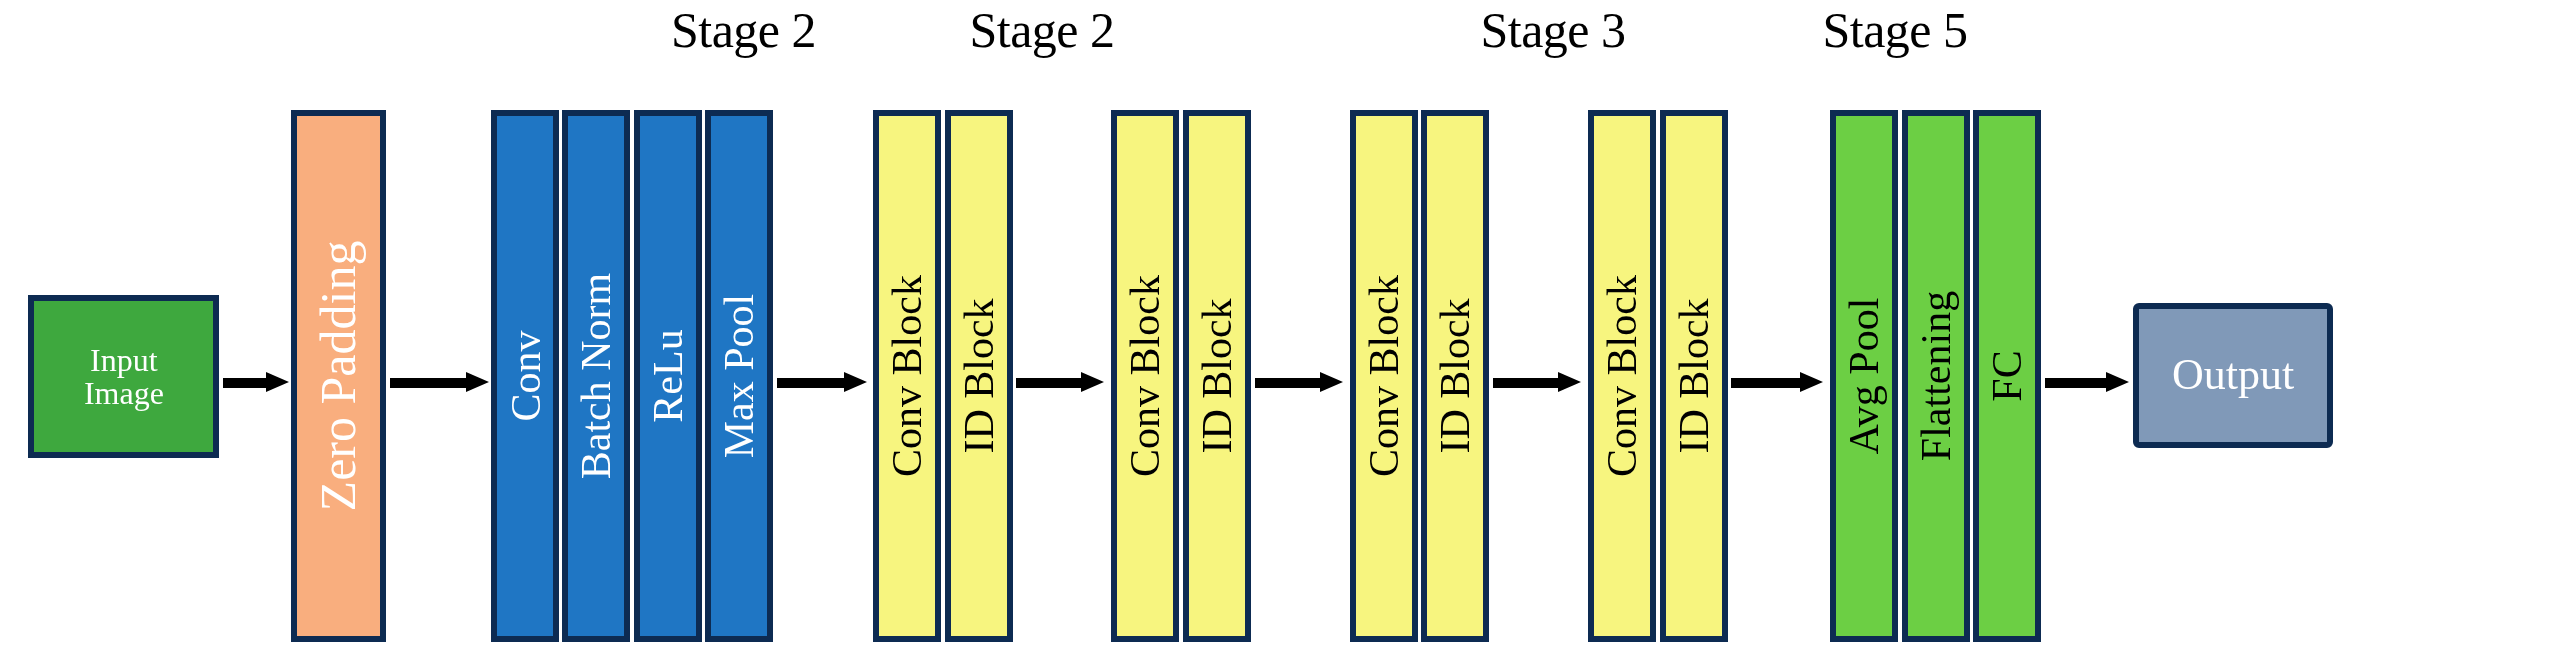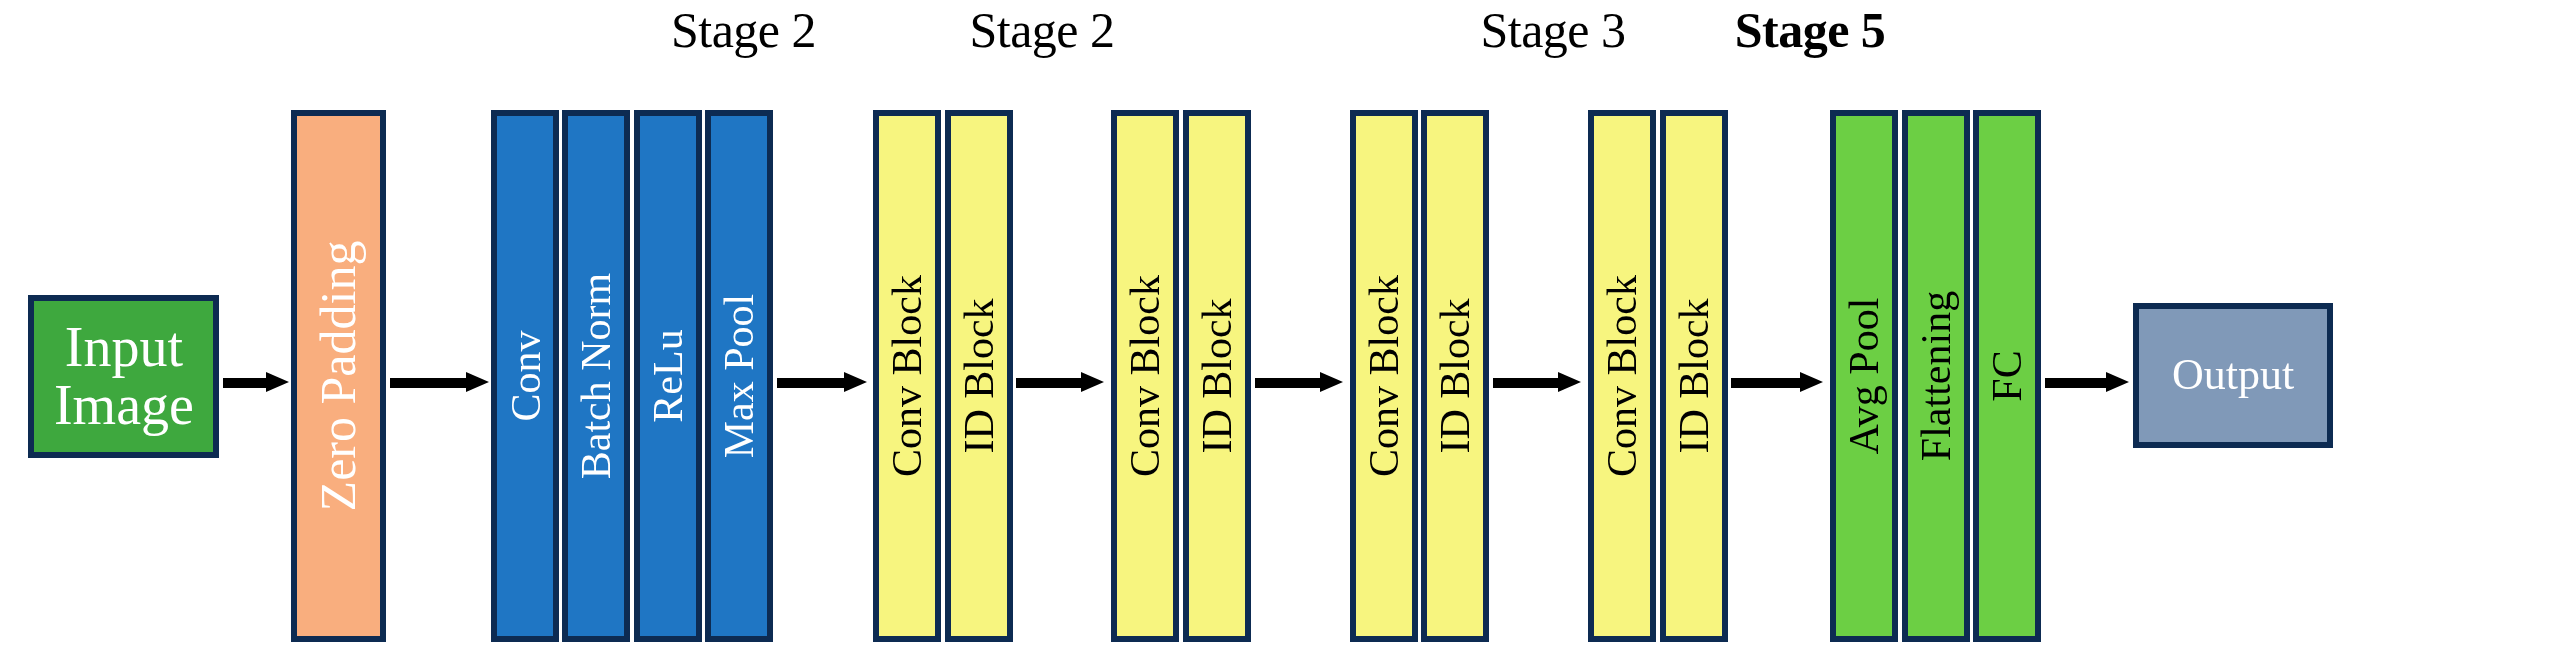--- a/index.html
+++ b/index.html
@@ -66,21 +66,21 @@
 
   .c-blue { background: #1f76c4; }
   .c-blue .lbl { color: #ffffff; }
 
   .c-yellow { background: #f7f57f; }
   .c-yellow .lbl { color: #000000; }
 
   .c-lgreen { background: #6ccf44; }
   .c-lgreen .lbl { color: #000000; }
 
-  .c-slate { background: #8099b8; }
+  .c-slate { background: #8099b8; border-radius: 6px; }
   .c-slate .lbl { color: #ffffff; }
 
   
   .arrow {
     position: absolute;
     height: 13px;
   }
   .arrow .shaft {
     position: absolute;
     left: 0;
@@ -99,24 +99,24 @@
   }
 </style>
 </head>
 <body>
 
 <div id="canvas">
 
   <div class="stage-label" style="left:592px; width:303px;">Stage 2</div>
   <div class="stage-label" style="left:922px; width:240px;">Stage 2</div>
   <div class="stage-label" style="left:1433px; width:240px;">Stage 3</div>
-  <div class="stage-label" style="left:1690px; width:240px;font-weight:bold;">Stage 5</div>
+  <div class="stage-label" style="left:1775px; width:240px;">Stage 5</div>
 
   <div class="blk h c-green-in" style="left:28.4px; top:295px; width:191px; height:163px;">
-    <span class="lbl" style="font-size:56px;">Input
+    <span class="lbl" style="font-size:32px;">Input
 Image</span>
   </div>
 
   <div class="arrow" style="left:223px; top:374px; width:66px;">
     <div class="shaft" style="width:46px;"></div>
     <div class="head" style="left:43px;"></div>
   </div>
 
   <div class="blk v c-salmon" style="left:291px; top:110px; width:95px; height:532px;">
     <span class="lbl" style="font-size:50px;">Zero Padding</span>

